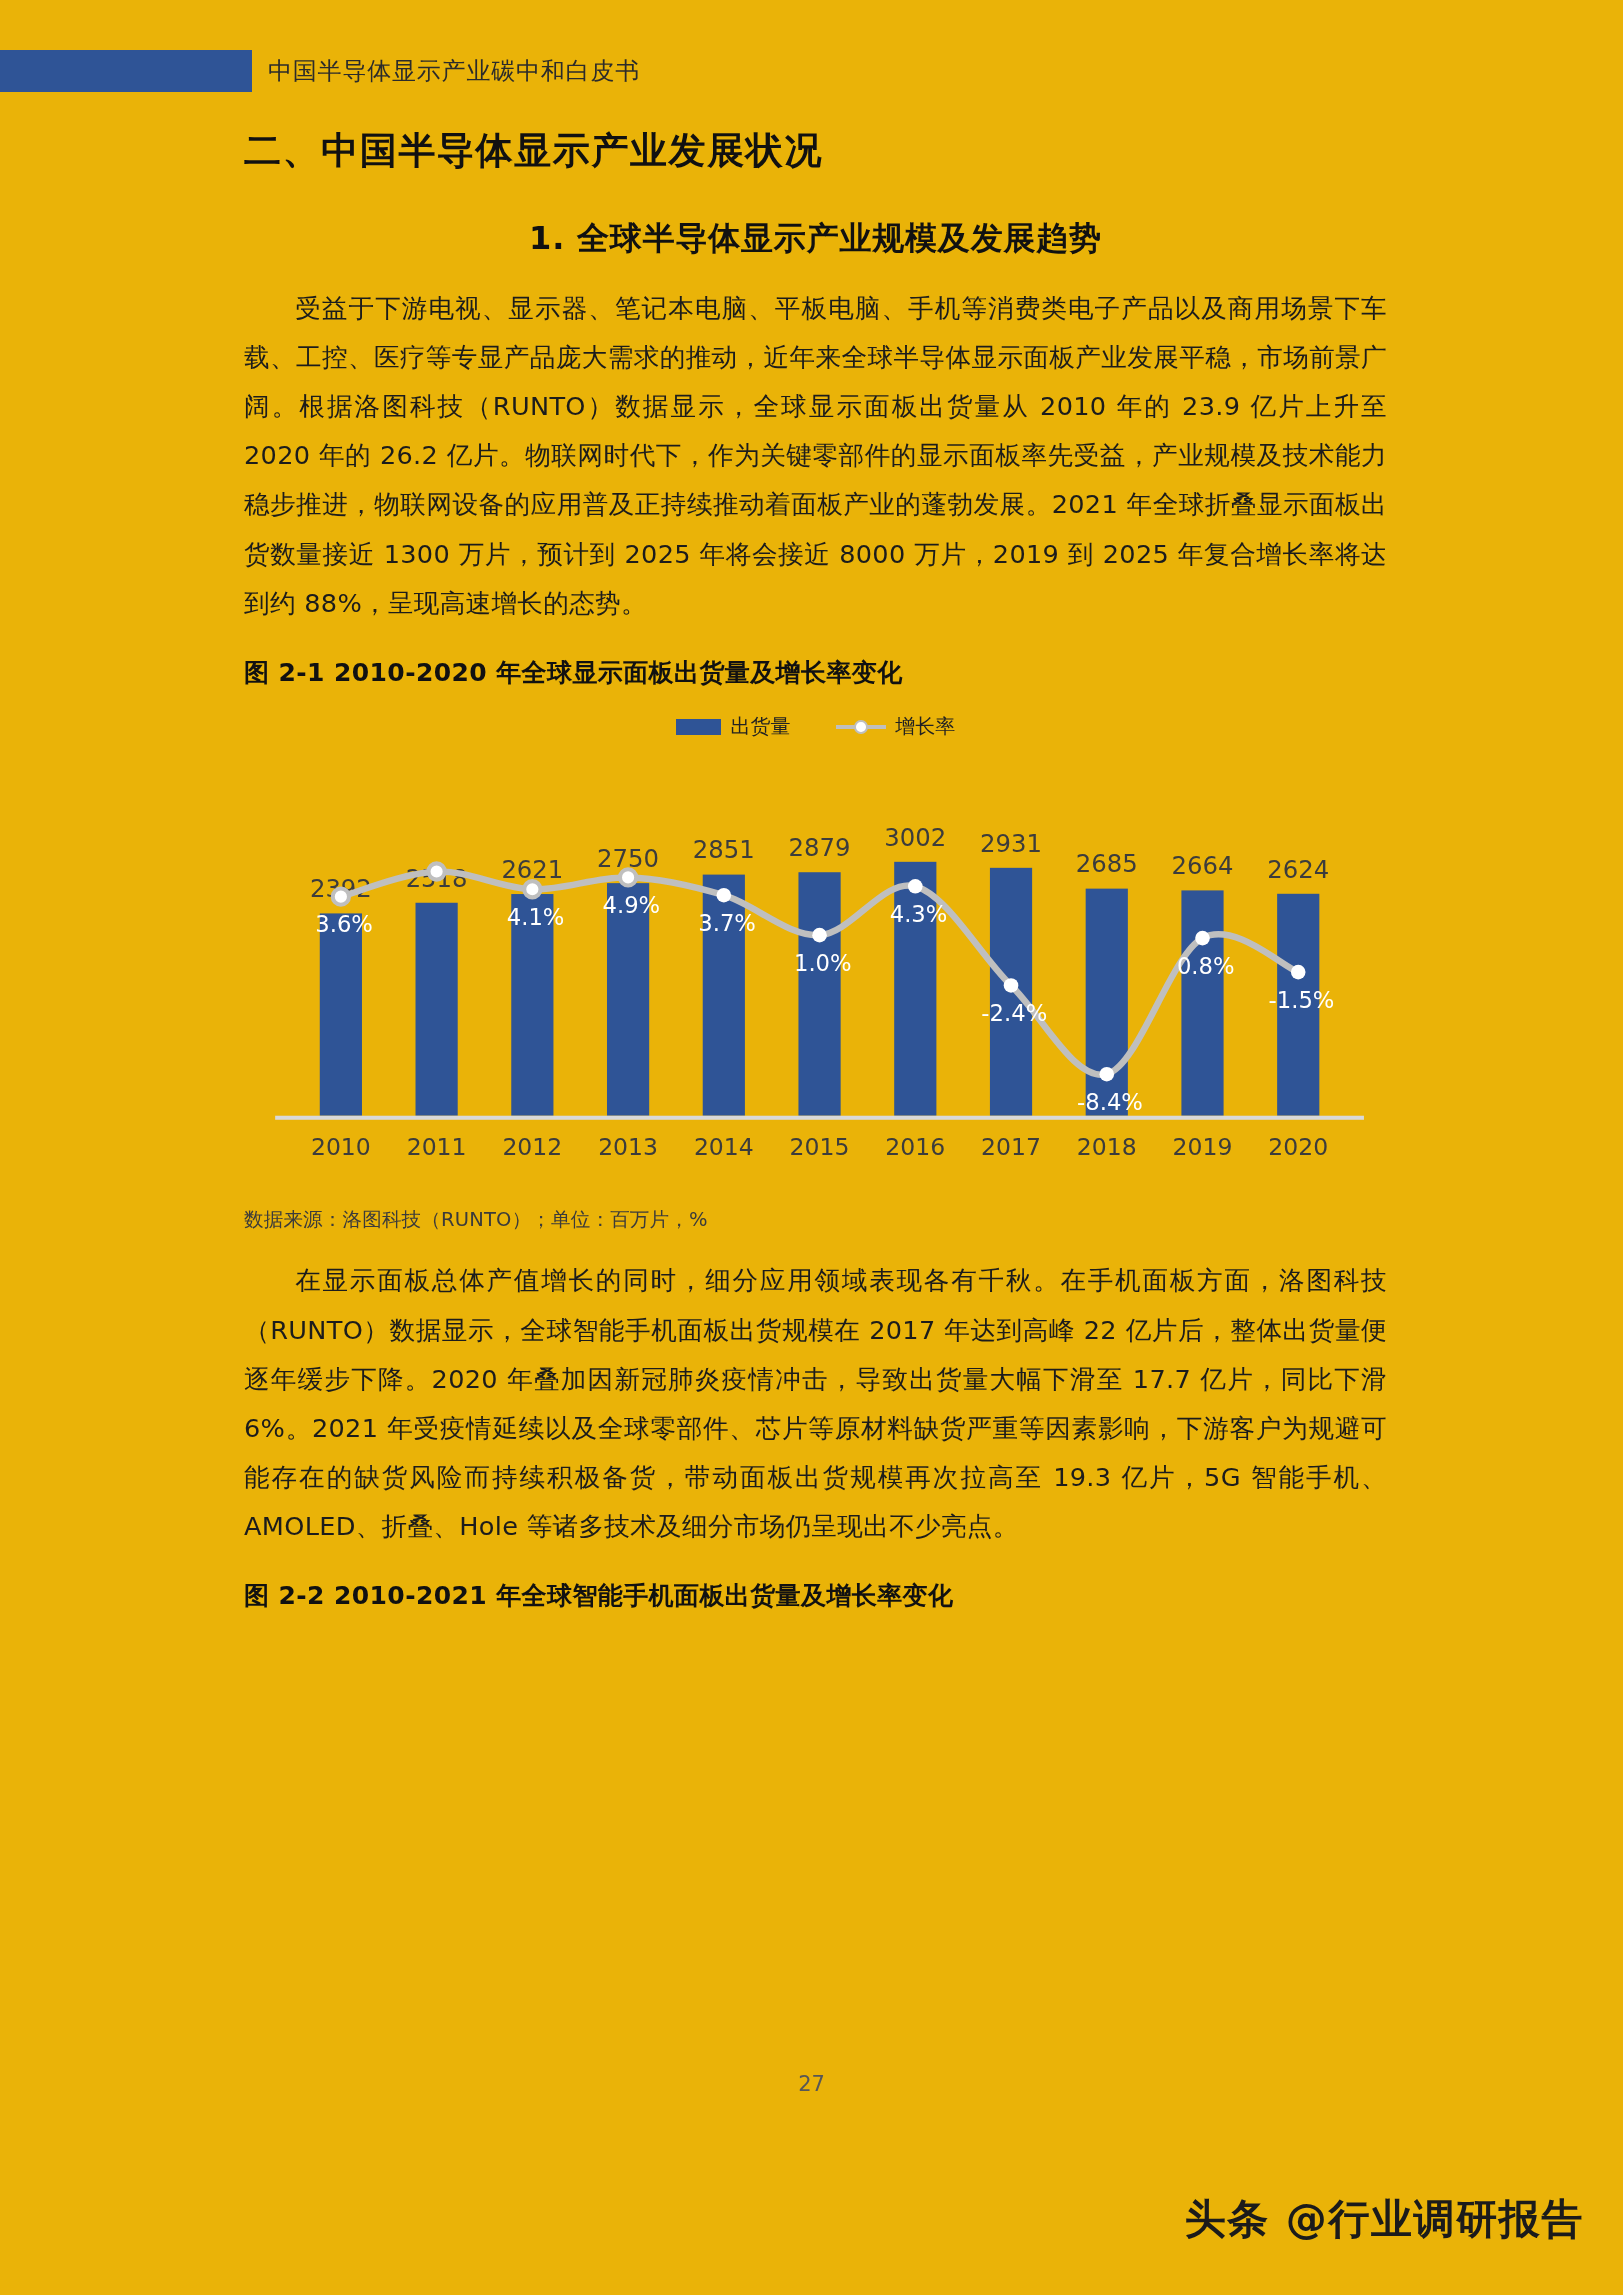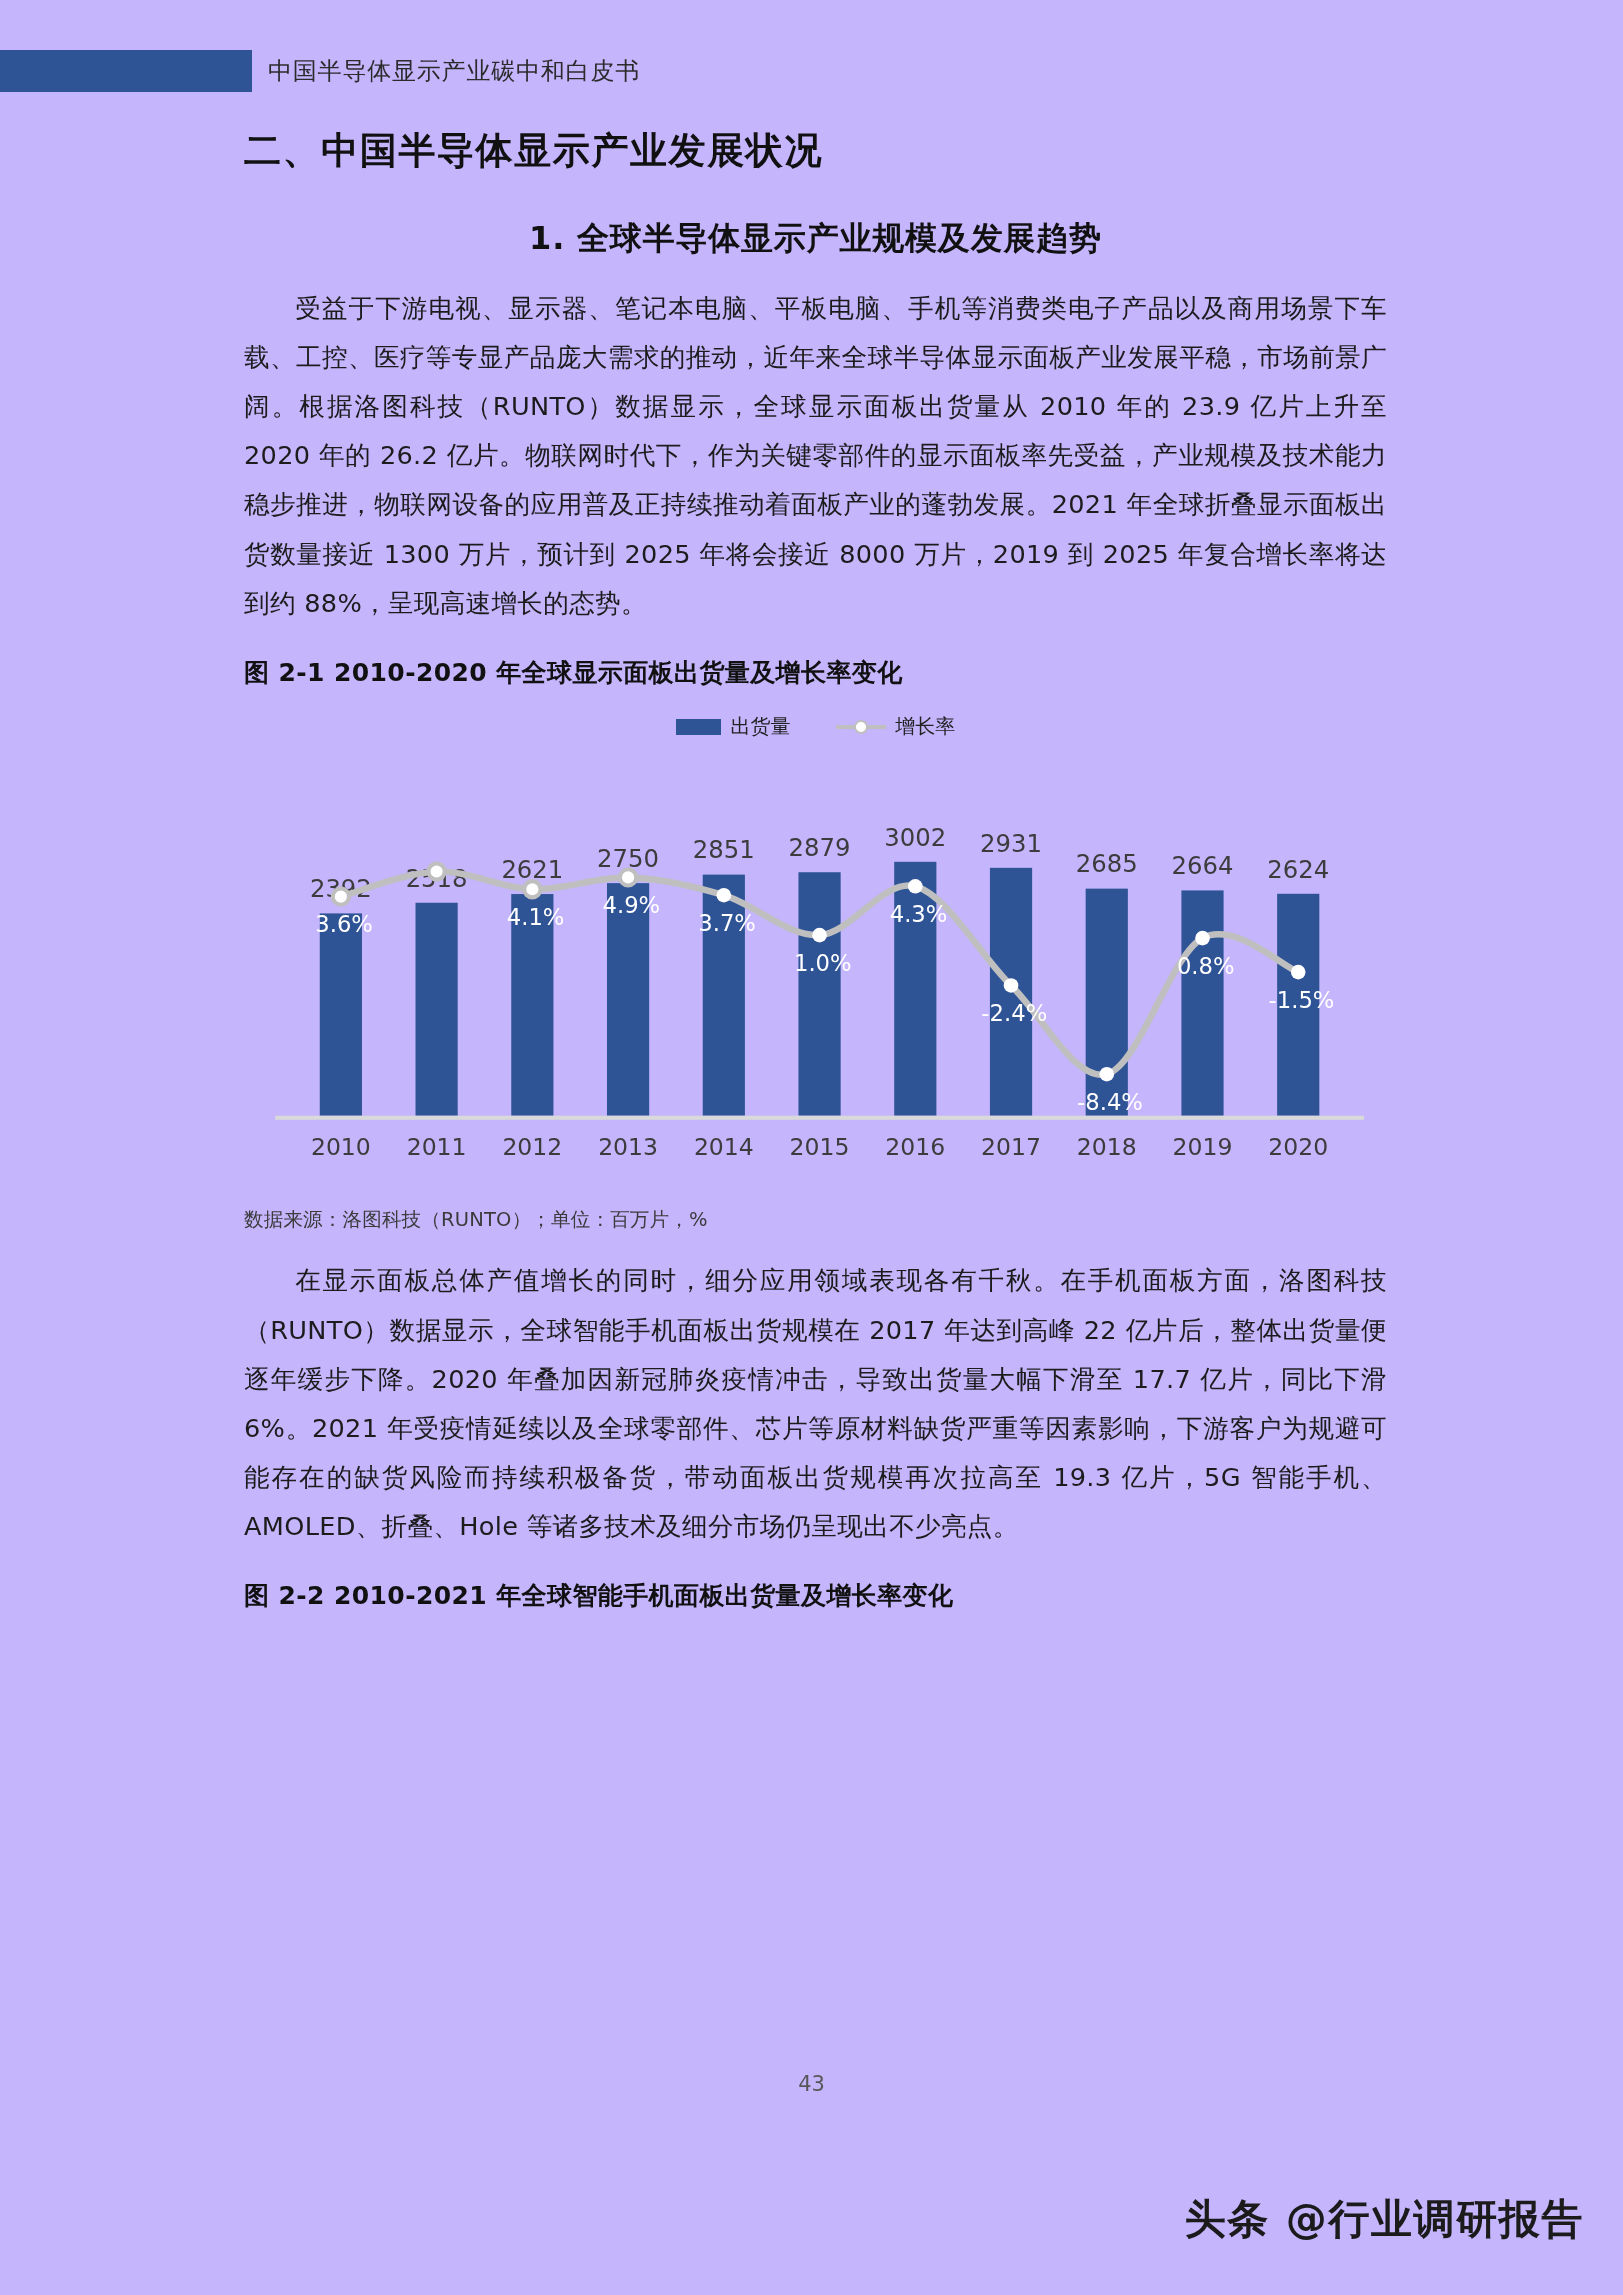--- a/index.html
+++ b/index.html
@@ -8,21 +8,21 @@
     background: #ffffff;
   }
   body {
     font-family: "Liberation Sans", "DejaVu Sans", sans-serif;
     color: #1a1a1a;
   }
   .page {
     position: relative;
     width: 1623px;
     height: 2295px;
-    background: #c4b5fd;
+    background: #eab308;
     overflow: hidden;
     box-sizing: border-box;
   }
 
   
   .header {
     position: absolute;
     top: 50px;
     left: 0;
     width: 100%;
@@ -283,17 +283,17 @@
     </div>
 
     <div class="fig-source">数据来源：洛图科技（RUNTO）；单位：百万片，%</div>
 
     <p class="body-text">在显示面板总体产值增长的同时，细分应用领域表现各有千秋。在手机面板方面，洛图科技（RUNTO）数据显示，全球智能手机面板出货规模在 2017 年达到高峰 22 亿片后，整体出货量便逐年缓步下降。2020 年叠加因新冠肺炎疫情冲击，导致出货量大幅下滑至 17.7 亿片，同比下滑 6%。2021 年受疫情延续以及全球零部件、芯片等原材料缺货严重等因素影响，下游客户为规避可能存在的缺货风险而持续积极备货，带动面板出货规模再次拉高至 19.3 亿片，5G 智能手机、AMOLED、折叠、Hole 等诸多技术及细分市场仍呈现出不少亮点。</p>
 
     <div class="fig-caption">图 2-2  2010-2021 年全球智能手机面板出货量及增长率变化</div>
 
   </div>
 
-  <div class="page-number">43</div>
+  <div class="page-number">27</div>
   <div class="watermark">头条 @行业调研报告</div>
 
 </div>
 
 
 </body></html>

